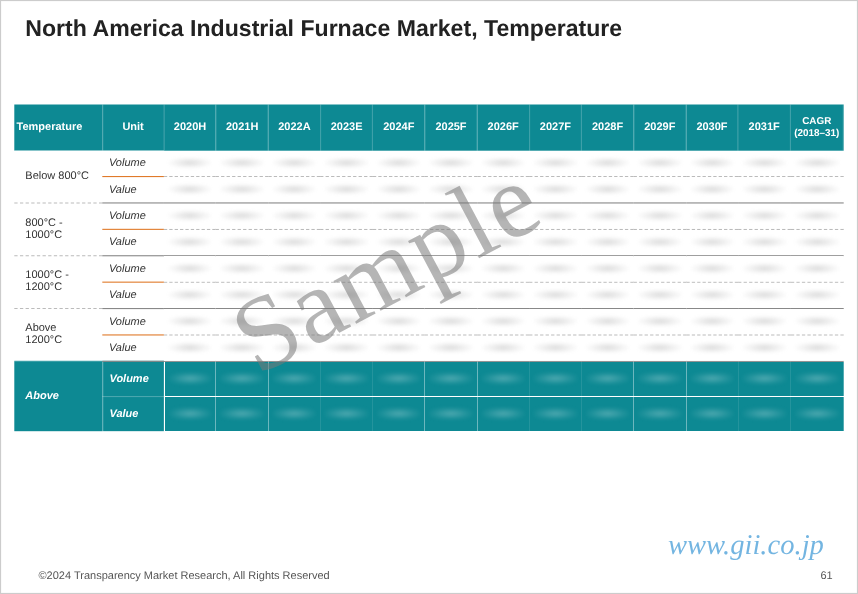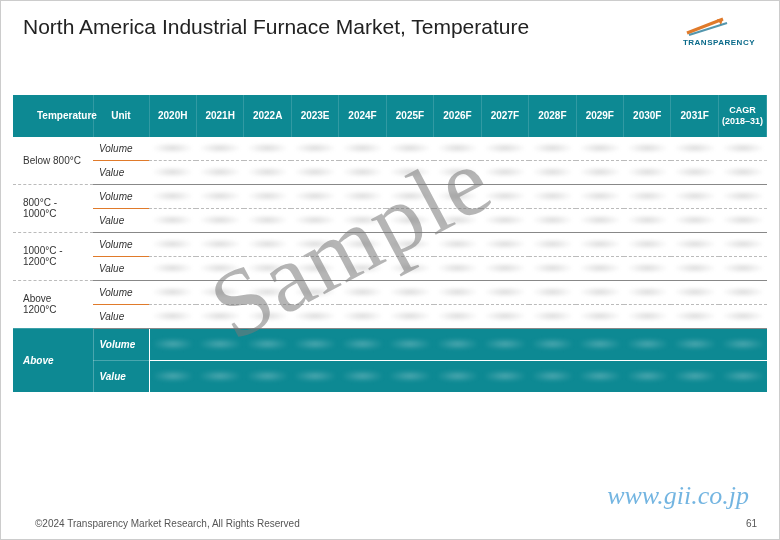--- a/index.html
+++ b/index.html
@@ -3,31 +3,31 @@
 <meta charset="utf-8">
 <style>
   * { box-sizing: border-box; margin: 0; padding: 0; }
   body {
     width: 780px; height: 540px;
     font-family: Arial, "Helvetica Neue", sans-serif;
     background: #fff; position: relative; overflow: hidden;
     border: 1px solid #ccc;
   }
   .header { padding: 14px 22px 6px 22px; position: relative; }
-  .title { font-size: 21px; font-weight: normal; color: #222; }
+  .title { font-size: 21px; font-weight: bold; color: #222; }
   .subtitle { font-size: 12px; font-weight: bold; color: #222; line-height: 1.45; margin-top: 3px; max-width: 680px; }
   .logo { position: absolute; top: 14px; right: 24px; text-align: right; font-size: 8px; letter-spacing: .5px; color: #0a6a8a; font-weight: bold; }
   .logo svg { display:block; margin-bottom:1px; }
   .table-wrap { margin: 50px 12px 0 12px; }
   table { border-collapse: collapse; width: 100%; table-layout: fixed; }
   thead th {
     background: #0d8993; color: #fff; font-size: 10px; font-weight: bold;
     padding: 10px 2px; text-align: center; border-right: 1px solid rgba(255,255,255,.15);
   }
-  thead th:first-child { text-align: left; padding-left: 24px; width: 80px; }
+  thead th:first-child { text-align: left; padding-left: 2px; width: 80px; }
   thead th:nth-child(2) { width: 56px; }
   thead th:last-child { font-size: 9px; line-height: 1.2; width: 48px; }
   tbody td {
     font-size: 10px; color: #333; padding: 8px 6px; background: #fff;
     border-bottom: 1px dashed #bbb;
   }
   tbody td.rowlabel {
     font-weight: normal; vertical-align: middle; padding-left: 10px;
     border-right: none;
   }
@@ -59,28 +59,20 @@
   }
   .watermark-url {
     position:absolute; bottom: 28px; right: 30px; font-size: 26px; color: rgba(0,120,200,.55);
     font-style: italic; font-family: "Times New Roman", serif; pointer-events:none;
   }
 </style>
 </head>
 <body>
 
 <div class="header">
-  <div class="logo">
-    <svg width="46" height="22" viewBox="0 0 46 22">
-      <path d="M4 18 L40 4" stroke="#e07a2a" stroke-width="3" fill="none"></path>
-      <path d="M40 4 L34 4 L38 10 Z" fill="#e07a2a"></path>
-      <path d="M6 20 L44 8" stroke="#0a6a8a" stroke-width="2" fill="none" opacity=".7"></path>
-    </svg>
-    <span>TRANSPARENCY</span>
-  </div>
   <h1 class="title">North America Industrial Furnace Market, Temperature</h1>
 </div>
 
 <div class="table-wrap">
   <table>
     <thead>
         <tr id="thead-row">
           <th>Temperature</th>
           <th>Unit</th>
           <th>2020H</th>

